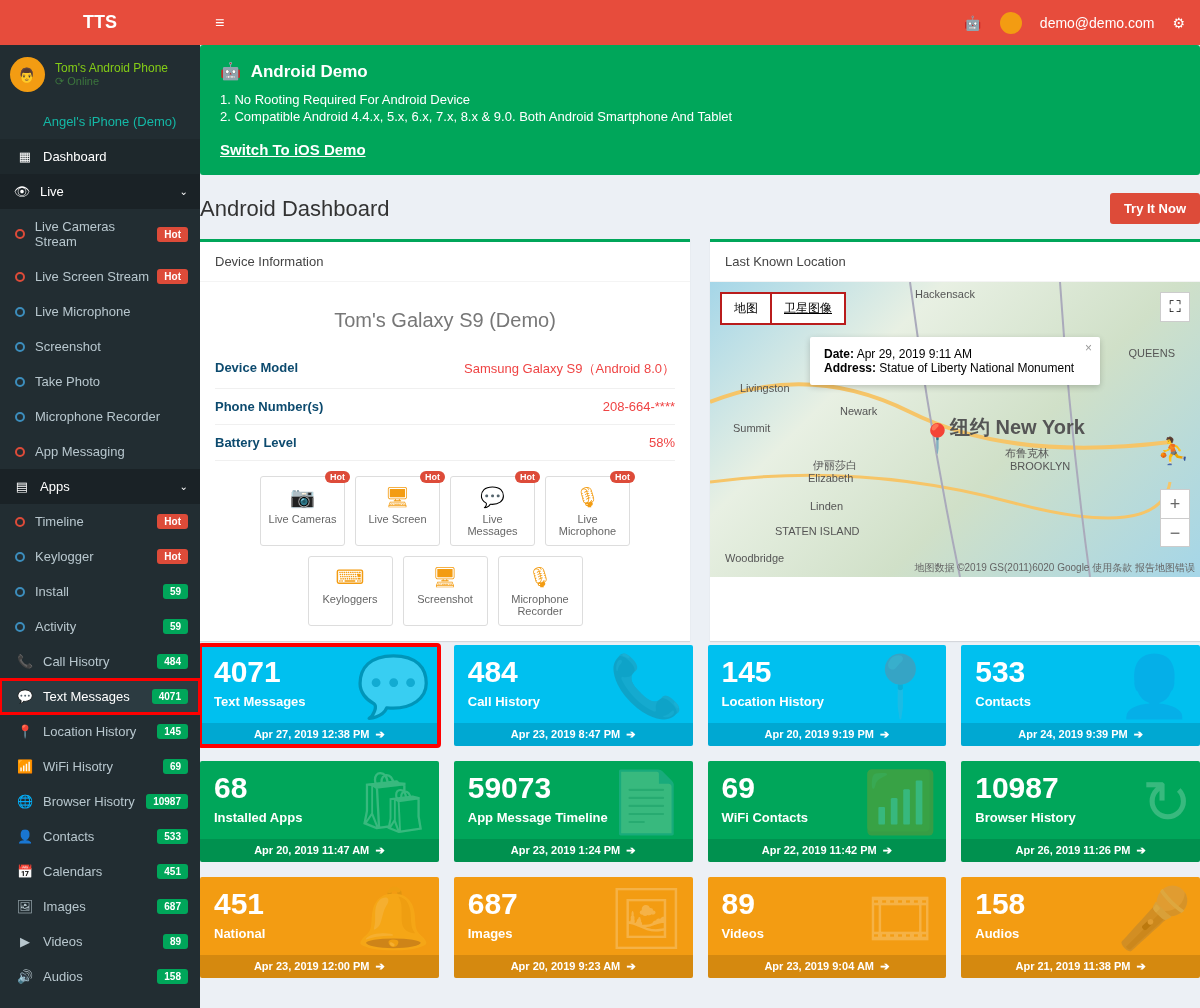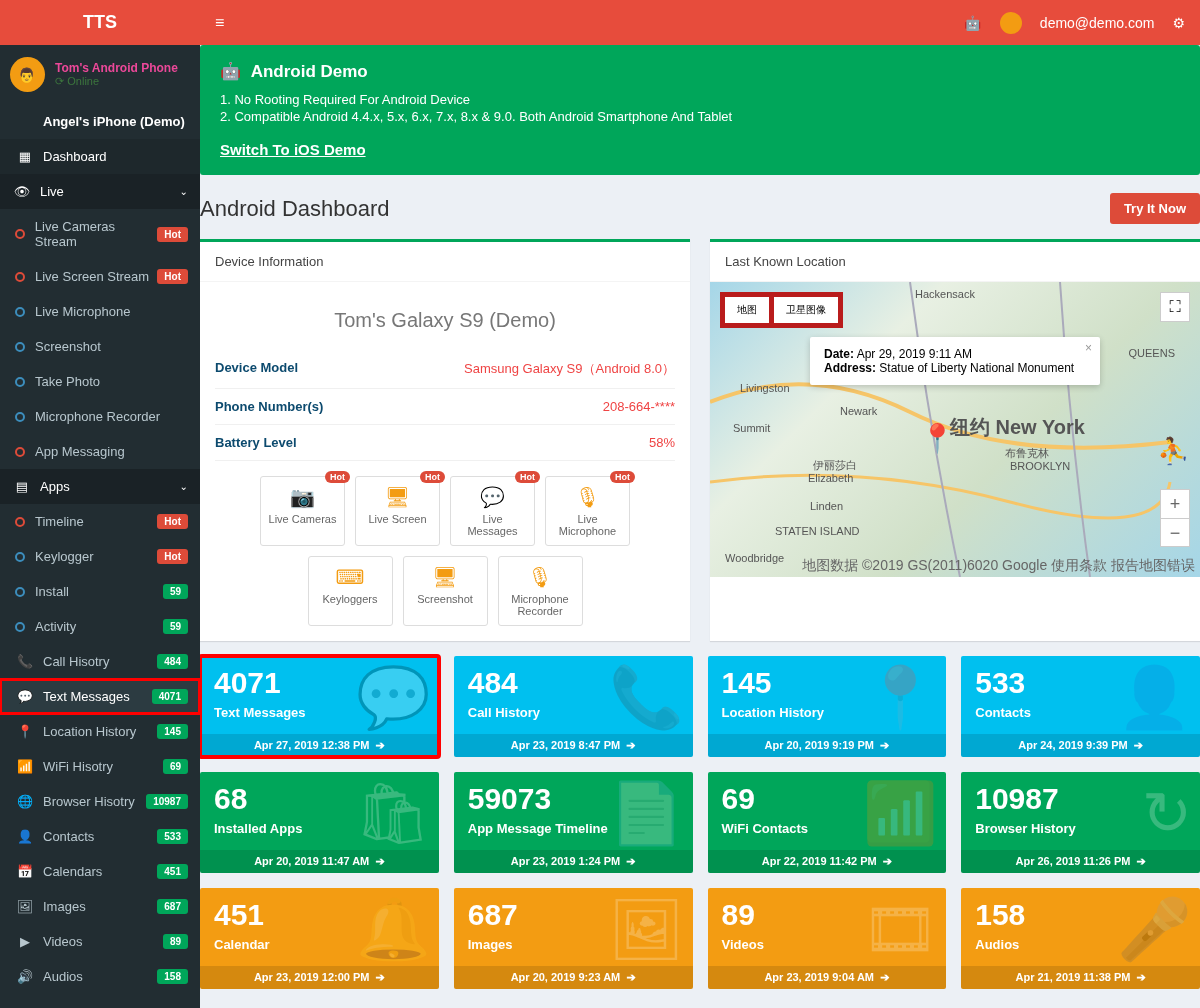--- a/index.html
+++ b/index.html
@@ -3,26 +3,26 @@
 <meta charset="utf-8">
 <style>
 * { box-sizing: border-box; margin: 0; padding: 0; }
 body { font-family: -apple-system, "Helvetica Neue", Arial, sans-serif; background: #ecf0f5; width: 1200px; height: 1008px; overflow: hidden; position: relative; }
 
 .sidebar { position: absolute; left: 0; top: 0; width: 200px; height: 1008px; background: #222d32; color: #b8c7ce; }
 .logo { height: 45px; background: #e74c3c; color: #fff; font-size: 18px; font-weight: 700; text-align: center; line-height: 45px; }
 .user-panel { padding: 12px 10px; display: flex; align-items: center; }
 .avatar-sm { width: 35px; height: 35px; border-radius: 50%; background: #f39c12; margin-right: 10px; display: flex; align-items: center; justify-content: center; color: #fff; font-size: 14px; }
 .user-info { font-size: 12px; }
-.user-name { color: #ec4899; font-weight: 700; text-align: center; }
+.user-name { color: #84cc16; font-weight: 400; text-align: center; }
 .user-status { color: #3c763d; font-size: 11px; }
 .user-status::before { content: "⟳ "; color: #3c763d; }
 
 .nav-item { display: flex; align-items: center; padding: 10px 12px; font-size: 13px; cursor: pointer; position: relative; border-left: 3px solid transparent; }
-.nav-item.demo { color: #ffffff; font-weight: bold; }
+.nav-item.demo { color: #14b8a6; }
 .nav-icon { width: 20px; margin-right: 8px; text-align: center; font-size: 13px; display: inline-block; }
 .nav-header { padding: 10px 12px; font-size: 13px; display: flex; align-items: center; background: #1a2226; color: #fff; }
 .badge { margin-left: auto; font-size: 10px; font-weight: 700; padding: 2px 7px; border-radius: 3px; color: #fff; }
 .badge.hot { background: #dd4b39; }
 .badge.num { background: #00a65a; }
 .nav-item.active { background: #1e282c; color: #fff; }
 .nav-item.highlighted { outline: 3px solid #ff0000; outline-offset: -2px; background: #2c3b41; color: #fff; }
 .dot { width: 10px; height: 10px; border: 2px solid; border-radius: 50%; display: inline-block; margin-right: 10px; }
 .dot.red { border-color: #dd4b39; }
 .dot.blue { border-color: #3c8dbc; }
@@ -37,48 +37,48 @@
 
 .banner { background: #00a65a; color: #fff; border-radius: 3px; padding: 16px 20px; margin-bottom: 18px; }
 .banner h3 { font-size: 17px; font-weight: 700; margin-bottom: 10px; }
 .banner p { font-size: 13px; margin-bottom: 2px; }
 .banner a { color: #fff; text-decoration: underline; font-weight: 700; font-size: 15px; display: inline-block; margin-top: 15px; }
 
 .page-header { display: flex; align-items: center; margin-bottom: 15px; justify-content: center; }
 .page-title { font-size: 22px; color: #333; font-weight: 400; }
 .try-btn { margin-left: auto; background: #dd4b39; color: #fff; border: none; padding: 8px 14px; font-size: 13px; font-weight: 700; border-radius: 3px; cursor: pointer; }
 
-.row { display: flex; gap: 20px; margin-bottom: 15px; }
+.row { display: flex; gap: 20px; margin-bottom: 4px; }
 .box { background: #fff; border-top: 3px solid #00a65a; flex: 1; box-shadow: 0 1px 1px rgba(0,0,0,.1); }
 .box-header { padding: 12px 15px; font-size: 13px; color: #444; border-bottom: 1px solid #f4f4f4; }
 .box-body { padding: 15px; }
 .dev-title { text-align: center; font-size: 20px; color: #777; padding: 12px 0 18px; }
 .info-row { display: flex; justify-content: space-between; padding: 10px 0; border-bottom: 1px solid #f0f0f0; font-size: 13px; }
 .info-row .label { font-weight: 700; color: #0c4a6e; }
 .info-row .val { color: #ef4444; }
 
 .shortcut-row { display: flex; gap: 10px; margin-top: 15px; flex-wrap: wrap; justify-content: center; }
 .shortcut { border: 1px solid #ddd; border-radius: 3px; padding: 8px 6px; text-align: center; font-size: 11px; color: #666; width: 85px; position: relative; cursor: pointer; }
 .shortcut .sicon { font-size: 20px; color: #f39c12; display: block; margin-bottom: 4px; }
 .shortcut .hot-badge { position: absolute; top: -6px; right: -6px; background: #dd4b39; color: #fff; font-size: 9px; padding: 1px 5px; border-radius: 8px; font-weight: 700; }
 
 .map-box { position: relative; height: 295px; overflow: hidden; }
 .map-bg { position: absolute; inset: 0; background: linear-gradient(135deg, #a5d6e8 0%, #e8f0e3 30%, #d0e0c8 60%, #a5d6e8 100%); }
 .map-controls-tl { position: absolute; top: 10px; left: 10px; display: flex; }
-.map-btn { background: #fff; border: 5px solid #b91c1c; padding: 6px 12px; font-size: 10px; cursor: pointer; }
-.map-btn + .map-btn { border-left: none; }
+.map-btn { background: #fff; border: 2px solid #b91c1c; padding: 6px 12px; font-size: 12px; cursor: pointer; }
+.map-btn + .map-btn { border-left: none; text-decoration: underline; }
 .map-fs { position: absolute; top: 10px; right: 10px; background: #fff; width: 30px; height: 30px; border: 1px solid #ccc; text-align: center; line-height: 28px; cursor: pointer; }
 .map-zoom { position: absolute; bottom: 30px; right: 10px; display: flex; flex-direction: column; background: #fff; border: 1px solid #ccc; }
 .map-zoom div { width: 28px; height: 28px; text-align: center; line-height: 28px; cursor: pointer; font-size: 18px; color: #666; }
 .map-zoom div + div { border-top: 1px solid #ccc; }
 .map-popup { position: absolute; top: 55px; left: 100px; right: 100px; background: #fff; padding: 10px 14px; font-size: 12px; box-shadow: 0 2px 6px rgba(0,0,0,.2); border-radius: 2px; }
 .map-popup .close { position: absolute; top: 4px; right: 8px; color: #999; cursor: pointer; }
 .map-pin { position: absolute; top: 140px; left: 210px; color: #dd4b39; font-size: 28px; }
 .map-label { position: absolute; font-size: 11px; color: #555; }
-.map-attr { position: absolute; bottom: 2px; right: 5px; font-size: 14px; color: #666; }
+.map-attr { position: absolute; bottom: 2px; right: 5px; font-size: 10px; color: #666; }
 .map-peg { position: absolute; right: 10px; bottom: 110px; color: #f39c12; font-size: 26px; }
 
 .stat-grid { display: grid; grid-template-columns: repeat(4, 1fr); gap: 15px; }
 .stat-box { color: #fff; border-radius: 2px; position: relative; overflow: hidden; cursor: pointer; }
 .stat-box.blue { background: #00c0ef; }
 .stat-box.green { background: #00a65a; }
 .stat-box.orange { background: #f39c12; }
 .stat-box .inner { padding: 10px 14px 14px; }
 .stat-box .num { font-size: 30px; font-weight: 700; line-height: 1.1; }
 .stat-box .lbl { font-size: 13px; font-weight: 600; margin-top: 6px; }
@@ -384,21 +384,21 @@
         <div class="inner">
           <div class="num">10987</div>
           <div class="lbl">Browser History</div>
         </div>
         <div class="footer">Apr 26, 2019 11:26 PM&nbsp;&nbsp;➔</div>
       </div>
       <div class="stat-box orange">
         <div class="bgicon">🔔</div>
         <div class="inner">
           <div class="num">451</div>
-          <div class="lbl">Calendar</div>
+          <div class="lbl">National</div>
         </div>
         <div class="footer">Apr 23, 2019 12:00 PM&nbsp;&nbsp;➔</div>
       </div>
       <div class="stat-box orange">
         <div class="bgicon">🖼</div>
         <div class="inner">
           <div class="num">687</div>
           <div class="lbl">Images</div>
         </div>
         <div class="footer">Apr 20, 2019 9:23 AM&nbsp;&nbsp;➔</div>

